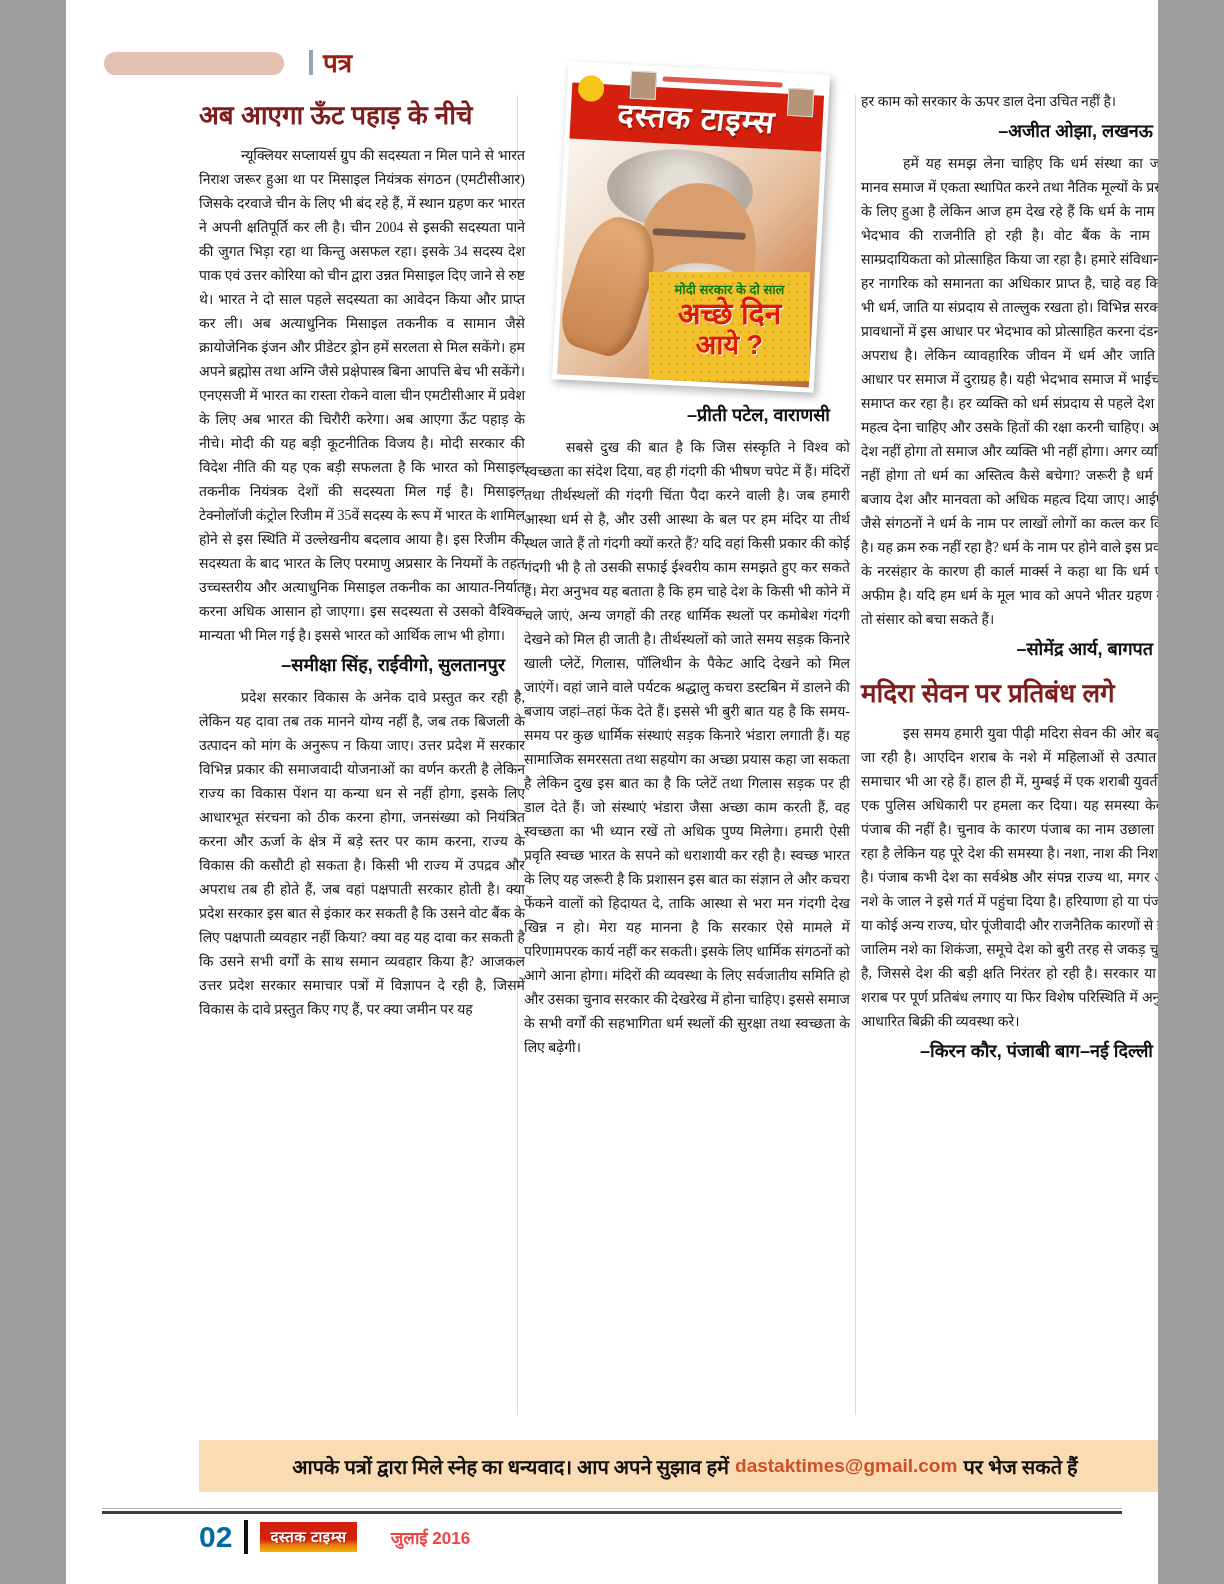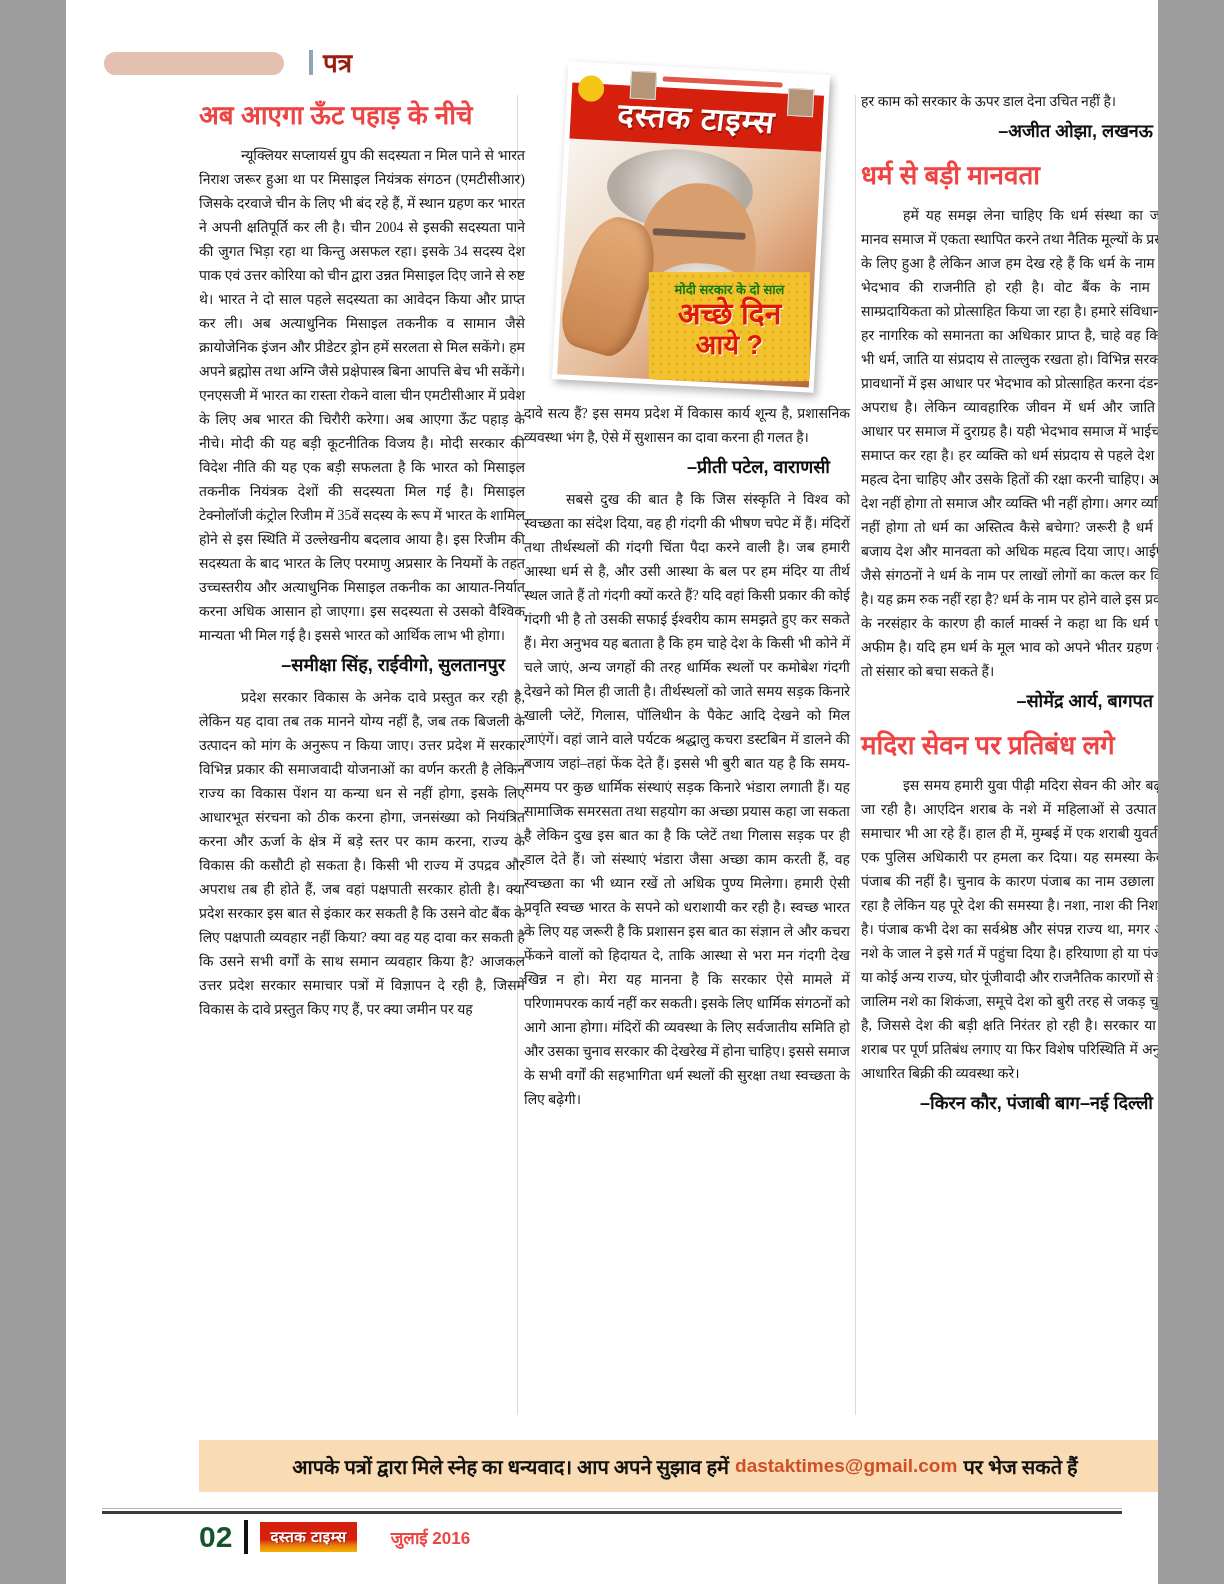--- a/index.html
+++ b/index.html
@@ -12,21 +12,21 @@
   .sec-label{position:absolute;left:257px;top:44px;font:700 26px "Liberation Sans",sans-serif;color:#9b1c10;}
 
   
   .col{position:absolute;}
   .col1{left:133px;top:96px;width:326px;}
   .col2{left:458px;top:60px;width:326px;}
   .col3{left:795px;top:90px;width:312px;}
   .vrule{position:absolute;top:95px;height:1320px;width:1px;background:#dadada;}
   .vrule.r1{left:451px;} .vrule.r2{left:789px;}
 
-  .letter-title{font:700 26px "Liberation Sans",sans-serif;color:#ef4444;margin:14px 0 12px 0;letter-spacing:0;}
+  .letter-title{font:700 26px "Liberation Sans",sans-serif;color:#7f1d1d;margin:14px 0 12px 0;letter-spacing:0;}
   .col1 .letter-title:first-child{margin-top:0;}
   .body-text{font-size:14px;line-height:24px;text-align:justify;margin:0;}
   .ind{text-indent:42px;}
   .sig{font:700 18px "Liberation Sans",sans-serif;text-align:right;margin:4px 20px 10px 0;color:#111;}
 
   
   .cover{position:relative;width:252px;margin:8px 0 16px 36px;background:#fff;padding:5px;
          box-shadow:3px 4px 8px rgba(0,0,0,.3);transform:rotate(3deg);}
   .cover-top{position:relative;height:16px;background:#fff;}
   .inset{position:absolute;top:1px;width:24px;height:26px;background:#b59578;border:1px solid #e0e0e0;z-index:3;}
@@ -54,21 +54,21 @@
   .cover-h2{color:#e01808;font:800 27px "Liberation Sans",sans-serif;line-height:30px;text-shadow:1px 1px 0 #fff;}
 
   
   .footer-note{position:absolute;left:133px;top:1440px;width:972px;height:52px;background:#fadcb4;
       display:flex;align-items:center;justify-content:center;gap:6px;
       font:700 20px "Liberation Serif",serif;color:#111;}
   .footer-email{font:700 19px "Liberation Sans",sans-serif;color:#cf4f28;}
   .rule-a{position:absolute;left:36px;right:36px;top:1508px;height:1px;background:#b5b5b5;}
   .rule-b{position:absolute;left:36px;right:36px;top:1511px;height:3px;background:#3c3c3c;}
   .page-footer{position:absolute;left:133px;top:1520px;display:flex;align-items:center;gap:12px;}
-  .page-num{font:800 30px "Liberation Sans",sans-serif;color:#14532d;line-height:30px;text-align:right;}
+  .page-num{font:800 30px "Liberation Sans",sans-serif;color:#0369a1;line-height:30px;text-align:right;}
   .vbar{width:4px;height:34px;background:#111;}
   .brand-chip{background:linear-gradient(180deg,#d6200e 58%,#e87f10 78%,#f5b400 100%);
       color:#fff;font:800 15px "Liberation Sans",sans-serif;padding:4px 10px 6px;letter-spacing:.5px;
       text-shadow:1px 1px 0 rgba(0,0,0,.35);}
   .issue-date{font:800 17px "Liberation Sans",sans-serif;color:#ef4444;margin-left:22px;}
 </style>
 </head>
 <body>
 
 <div class="page">
@@ -104,29 +104,27 @@
         <div class="m-glasses"></div>
         <div class="m-beard"></div>
         <div class="m-hands"></div>
         <div class="cover-panel">
           <div class="cover-kicker">मोदी सरकार के दो साल</div>
           <div class="cover-h1">अच्छे दिन</div>
           <div class="cover-h2">आये ?</div>
         </div>
       </div>
     </div>
-    <p class="body-text">दावे सत्य हैं? इस समय प्रदेश में विकास कार्य शून्य है, प्रशासनिक व्यवस्था भंग है, ऐसे में सुशासन का दावा करना ही गलत है।</p>
     <p class="sig">–प्रीती पटेल, वाराणसी</p>
     <p class="body-text ind">सबसे दुख की बात है कि जिस संस्कृति ने विश्व को स्वच्छता का संदेश दिया, वह ही गंदगी की भीषण चपेट में हैं। मंदिरों तथा तीर्थस्थलों की गंदगी चिंता पैदा करने वाली है। जब हमारी आस्था धर्म से है, और उसी आस्था के बल पर हम मंदिर या तीर्थ स्थल जाते हैं तो गंदगी क्यों करते हैं? यदि वहां किसी प्रकार की कोई गंदगी भी है तो उसकी सफाई ईश्वरीय काम समझते हुए कर सकते हैं। मेरा अनुभव यह बताता है कि हम चाहे देश के किसी भी कोने में चले जाएं, अन्य जगहों की तरह धार्मिक स्थलों पर कमोबेश गंदगी देखने को मिल ही जाती है। तीर्थस्थलों को जाते समय सड़क किनारे खाली प्लेटें, गिलास, पॉलिथीन के पैकेट आदि देखने को मिल जाएंगें। वहां जाने वाले पर्यटक श्रद्धालु कचरा डस्टबिन में डालने की बजाय जहां–तहां फेंक देते हैं। इससे भी बुरी बात यह है कि समय-समय पर कुछ धार्मिक संस्थाएं सड़क किनारे भंडारा लगाती हैं। यह सामाजिक समरसता तथा सहयोग का अच्छा प्रयास कहा जा सकता है लेकिन दुख इस बात का है कि प्लेटें तथा गिलास सड़क पर ही डाल देते हैं। जो संस्थाएं भंडारा जैसा अच्छा काम करती हैं, वह स्वच्छता का भी ध्यान रखें तो अधिक पुण्य मिलेगा। हमारी ऐसी प्रवृति स्वच्छ भारत के सपने को धराशायी कर रही है। स्वच्छ भारत के लिए यह जरूरी है कि प्रशासन इस बात का संज्ञान ले और कचरा फेंकने वालों को हिदायत दे, ताकि आस्था से भरा मन गंदगी देख खिन्न न हो। मेरा यह मानना है कि सरकार ऐसे मामले में परिणामपरक कार्य नहीं कर सकती। इसके लिए धार्मिक संगठनों को आगे आना होगा। मंदिरों की व्यवस्था के लिए सर्वजातीय समिति हो और उसका चुनाव सरकार की देखरेख में होना चाहिए। इससे समाज के सभी वर्गों की सहभागिता धर्म स्थलों की सुरक्षा तथा स्वच्छता के लिए बढ़ेगी।</p>
   </section>
 
   <section class="col col3">
     <p class="body-text">हर काम को सरकार के ऊपर डाल देना उचित नहीं है।</p>
     <p class="sig">–अजीत ओझा, लखनऊ</p>
-    <h2 class="letter-title">धर्म से बड़ी मानवता</h2>
     <p class="body-text ind">हमें यह समझ लेना चाहिए कि धर्म संस्था का जन्म मानव समाज में एकता स्थापित करने तथा नैतिक मूल्यों के प्रसार के लिए हुआ है लेकिन आज हम देख रहे हैं कि धर्म के नाम पर भेदभाव की राजनीति हो रही है। वोट बैंक के नाम पर साम्प्रदायिकता को प्रोत्साहित किया जा रहा है। हमारे संविधान में हर नागरिक को समानता का अधिकार प्राप्त है, चाहे वह किसी भी धर्म, जाति या संप्रदाय से ताल्लुक रखता हो। विभिन्न सरकारी प्रावधानों में इस आधार पर भेदभाव को प्रोत्साहित करना दंडनीय अपराध है। लेकिन व्यावहारिक जीवन में धर्म और जाति के आधार पर समाज में दुराग्रह है। यही भेदभाव समाज में भाईचारा समाप्त कर रहा है। हर व्यक्ति को धर्म संप्रदाय से पहले देश को महत्व देना चाहिए और उसके हितों की रक्षा करनी चाहिए। अगर देश नहीं होगा तो समाज और व्यक्ति भी नहीं होगा। अगर व्यक्ति नहीं होगा तो धर्म का अस्तित्व कैसे बचेगा? जरूरी है धर्म की बजाय देश और मानवता को अधिक महत्व दिया जाए। आईएस जैसे संगठनों ने धर्म के नाम पर लाखों लोगों का कत्ल कर दिया है। यह क्रम रुक नहीं रहा है? धर्म के नाम पर होने वाले इस प्रकार के नरसंहार के कारण ही कार्ल मार्क्स ने कहा था कि धर्म एक अफीम है। यदि हम धर्म के मूल भाव को अपने भीतर ग्रहण करें तो संसार को बचा सकते हैं।</p>
     <p class="sig">–सोमेंद्र आर्य, बागपत</p>
     <h2 class="letter-title">मदिरा सेवन पर प्रतिबंध लगे</h2>
     <p class="body-text ind">इस समय हमारी युवा पीढ़ी मदिरा सेवन की ओर बढ़ती जा रही है। आएदिन शराब के नशे में महिलाओं से उत्पात के समाचार भी आ रहे हैं। हाल ही में, मुम्बई में एक शराबी युवती ने एक पुलिस अधिकारी पर हमला कर दिया। यह समस्या केवल पंजाब की नहीं है। चुनाव के कारण पंजाब का नाम उछाला जा रहा है लेकिन यह पूरे देश की समस्या है। नशा, नाश की निशानी है। पंजाब कभी देश का सर्वश्रेष्ठ और संपन्न राज्य था, मगर अब नशे के जाल ने इसे गर्त में पहुंचा दिया है। हरियाणा हो या पंजाब या कोई अन्य राज्य, घोर पूंजीवादी और राजनैतिक कारणों से इस जालिम नशे का शिकंजा, समूचे देश को बुरी तरह से जकड़ चुका है, जिससे देश की बड़ी क्षति निरंतर हो रही है। सरकार या तो शराब पर पूर्ण प्रतिबंध लगाए या फिर विशेष परिस्थिति में अनुज्ञा आधारित बिक्री की व्यवस्था करे।</p>
     <p class="sig">–किरन कौर, पंजाबी बाग–नई दिल्ली</p>
   </section>
 
   <div class="footer-note">
     <span>आपके पत्रों द्वारा मिले स्नेह का धन्यवाद। आप अपने सुझाव हमें</span>
     <span class="footer-email">dastaktimes@gmail.com</span>

